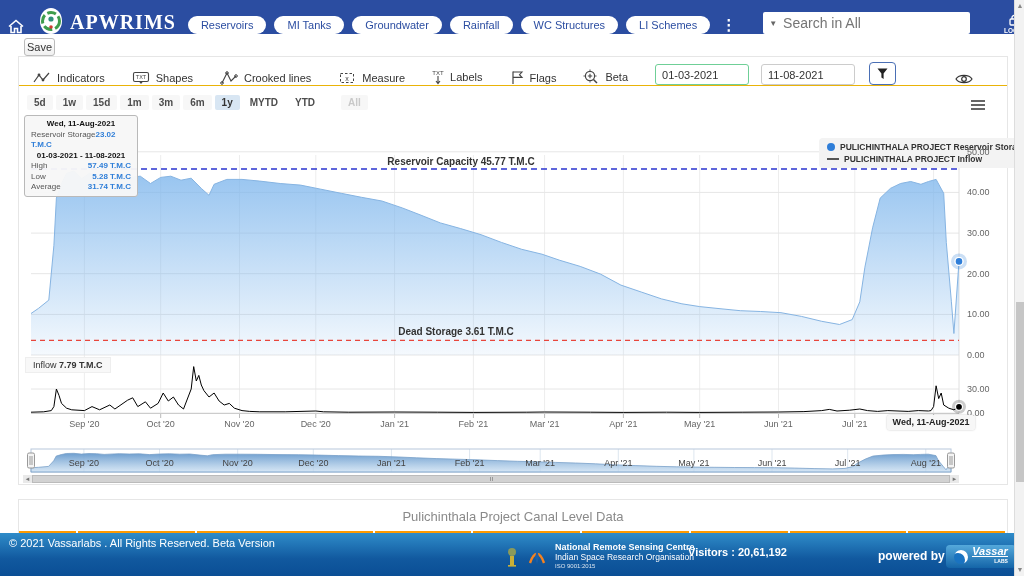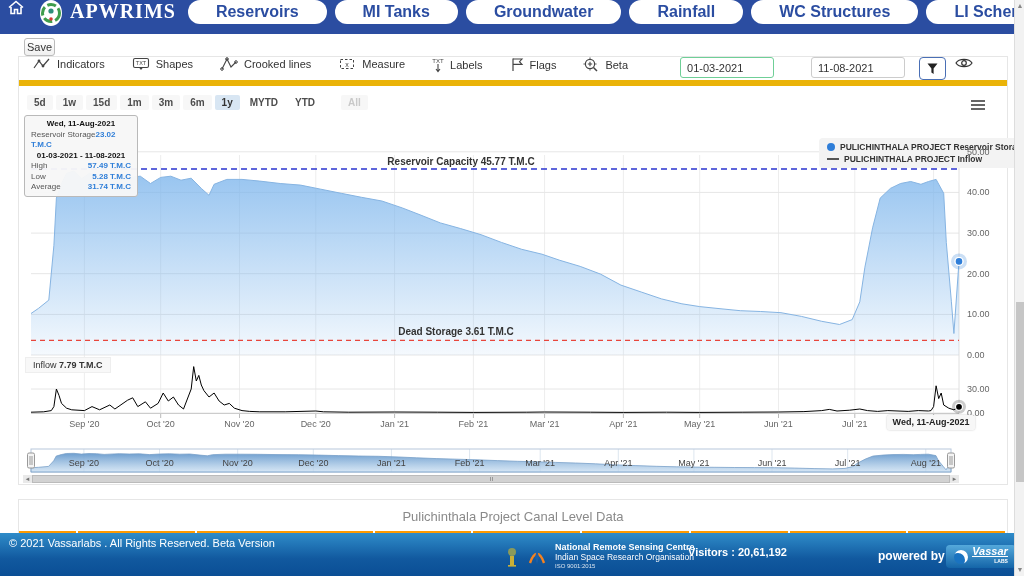--- a/index.html
+++ b/index.html
@@ -1,28 +1,28 @@
 <!DOCTYPE html>
 <html><head>
 <meta charset="utf-8">
 <style>
   * { margin:0; padding:0; box-sizing:border-box; }
   html,body { width:1024px; height:576px; overflow:hidden; background:#fff;
     font-family:"Liberation Sans", sans-serif; position:relative; }
 
   
   .navbar { position:absolute; left:0; top:0; width:1014px; height:34px; background:#2b4da1;
-    display:flex; align-items:flex-start; padding:0 10px 0 8px; gap:8px; z-index:6; }
+    display:flex; align-items:flex-end; padding:0 10px 0 8px; gap:8px; z-index:6; }
   .nav-divider { width:1px; height:20px; background:rgba(255,255,255,.45); }
   .logo-circle { width:26px; height:26px; border-radius:50%; background:#fff;
     display:flex; align-items:center; justify-content:center; }
   .brand { color:#fff; font-family:"Liberation Serif", serif; font-weight:bold;
     font-size:20px; letter-spacing:1px; margin-right:4px; }
   .pills { display:flex; gap:8px; align-items:center; }
-  .pill { background:#fff; color:#2b4da1; font-size:16px; font-weight:bold; padding:3px 28px;
+  .pill { background:#fff; color:#2b4da1; font-size:11px; font-weight:normal; padding:3px 13px;
     border-radius:12px; white-space:nowrap; cursor:pointer; }
   .morevert { color:#fff; font-size:15px; font-weight:bold; padding:0 3px; letter-spacing:0; }
   .nav-spacer { flex:1; }
   .search-box { width:278px; height:22px; background:#fff; border-radius:2px; display:flex;
     align-items:center; padding:0 6px; gap:6px; }
   .search-caret { color:#666; font-size:8px; }
   .search-box input { border:none; outline:none; flex:1; font-size:14px; color:#444;
     font-family:"Liberation Sans",sans-serif; }
   .toggle-pill { width:46px; height:24px; background:#fff; border-radius:13px; display:flex;
     align-items:center; overflow:hidden; }
@@ -37,27 +37,27 @@
   .vscroll .thumb { position:absolute; left:1px; width:8px; top:302px; height:180px; background:#c6c6c6; }
 
   
   .save-btn { position:absolute; left:24px; top:38px; font-size:11px; color:#333;
     background:linear-gradient(#fff,#f0f0f0); border:1px solid #bbb; border-radius:3px;
     padding:2px 2px; cursor:pointer; z-index:3; }
 
   
   .chart-card { position:absolute; left:18px; top:56px; width:990px; height:429px;
     background:#fff; border:1px solid #e6e6e6; }
-  .tool-row { height:29px; border-bottom:6px solid #eab308; display:flex; align-items:flex-start;
+  .tool-row { height:29px; border-bottom:1px solid #eab308; display:flex; align-items:flex-end;
     padding-left:14px; gap:0; }
   .tool { display:flex; align-items:center; gap:6px; font-size:11px; color:#333;
     margin-right:27px; cursor:pointer; white-space:nowrap; }
   .tool svg { display:block; }
   .date-input { width:94px; height:21px; font-size:11px; color:#333; padding:0 6px;
-    border:1px solid #ccc; border-radius:3px; outline:none; font-family:"Liberation Sans",sans-serif;margin-left:25px; }
+    border:1px solid #ccc; border-radius:3px; outline:none; font-family:"Liberation Sans",sans-serif; }
   .date-from { border:1px solid #6fcf97; margin-right:12px; }
   .filter-btn { width:27px; height:23px; border:1px solid #4a6fb5; border-radius:4px; background:#fff;
     display:flex; align-items:center; justify-content:center; margin-left:14px; cursor:pointer; }
   .eye-wrap { margin-left:auto; margin-right:34px; cursor:pointer; display:flex; }
 
   .range-row { height:24px; display:flex; align-items:flex-end; padding-left:8px; gap:3px; }
   .rbtn { font-size:10px; font-weight:bold; color:#4d4d4d; background:#f7f7f7; border-radius:2px;
     padding:2px 7px; cursor:pointer; }
   .rbtn.plain { background:transparent; }
   .rbtn.active { background:#d8e6f3; color:#333; }

